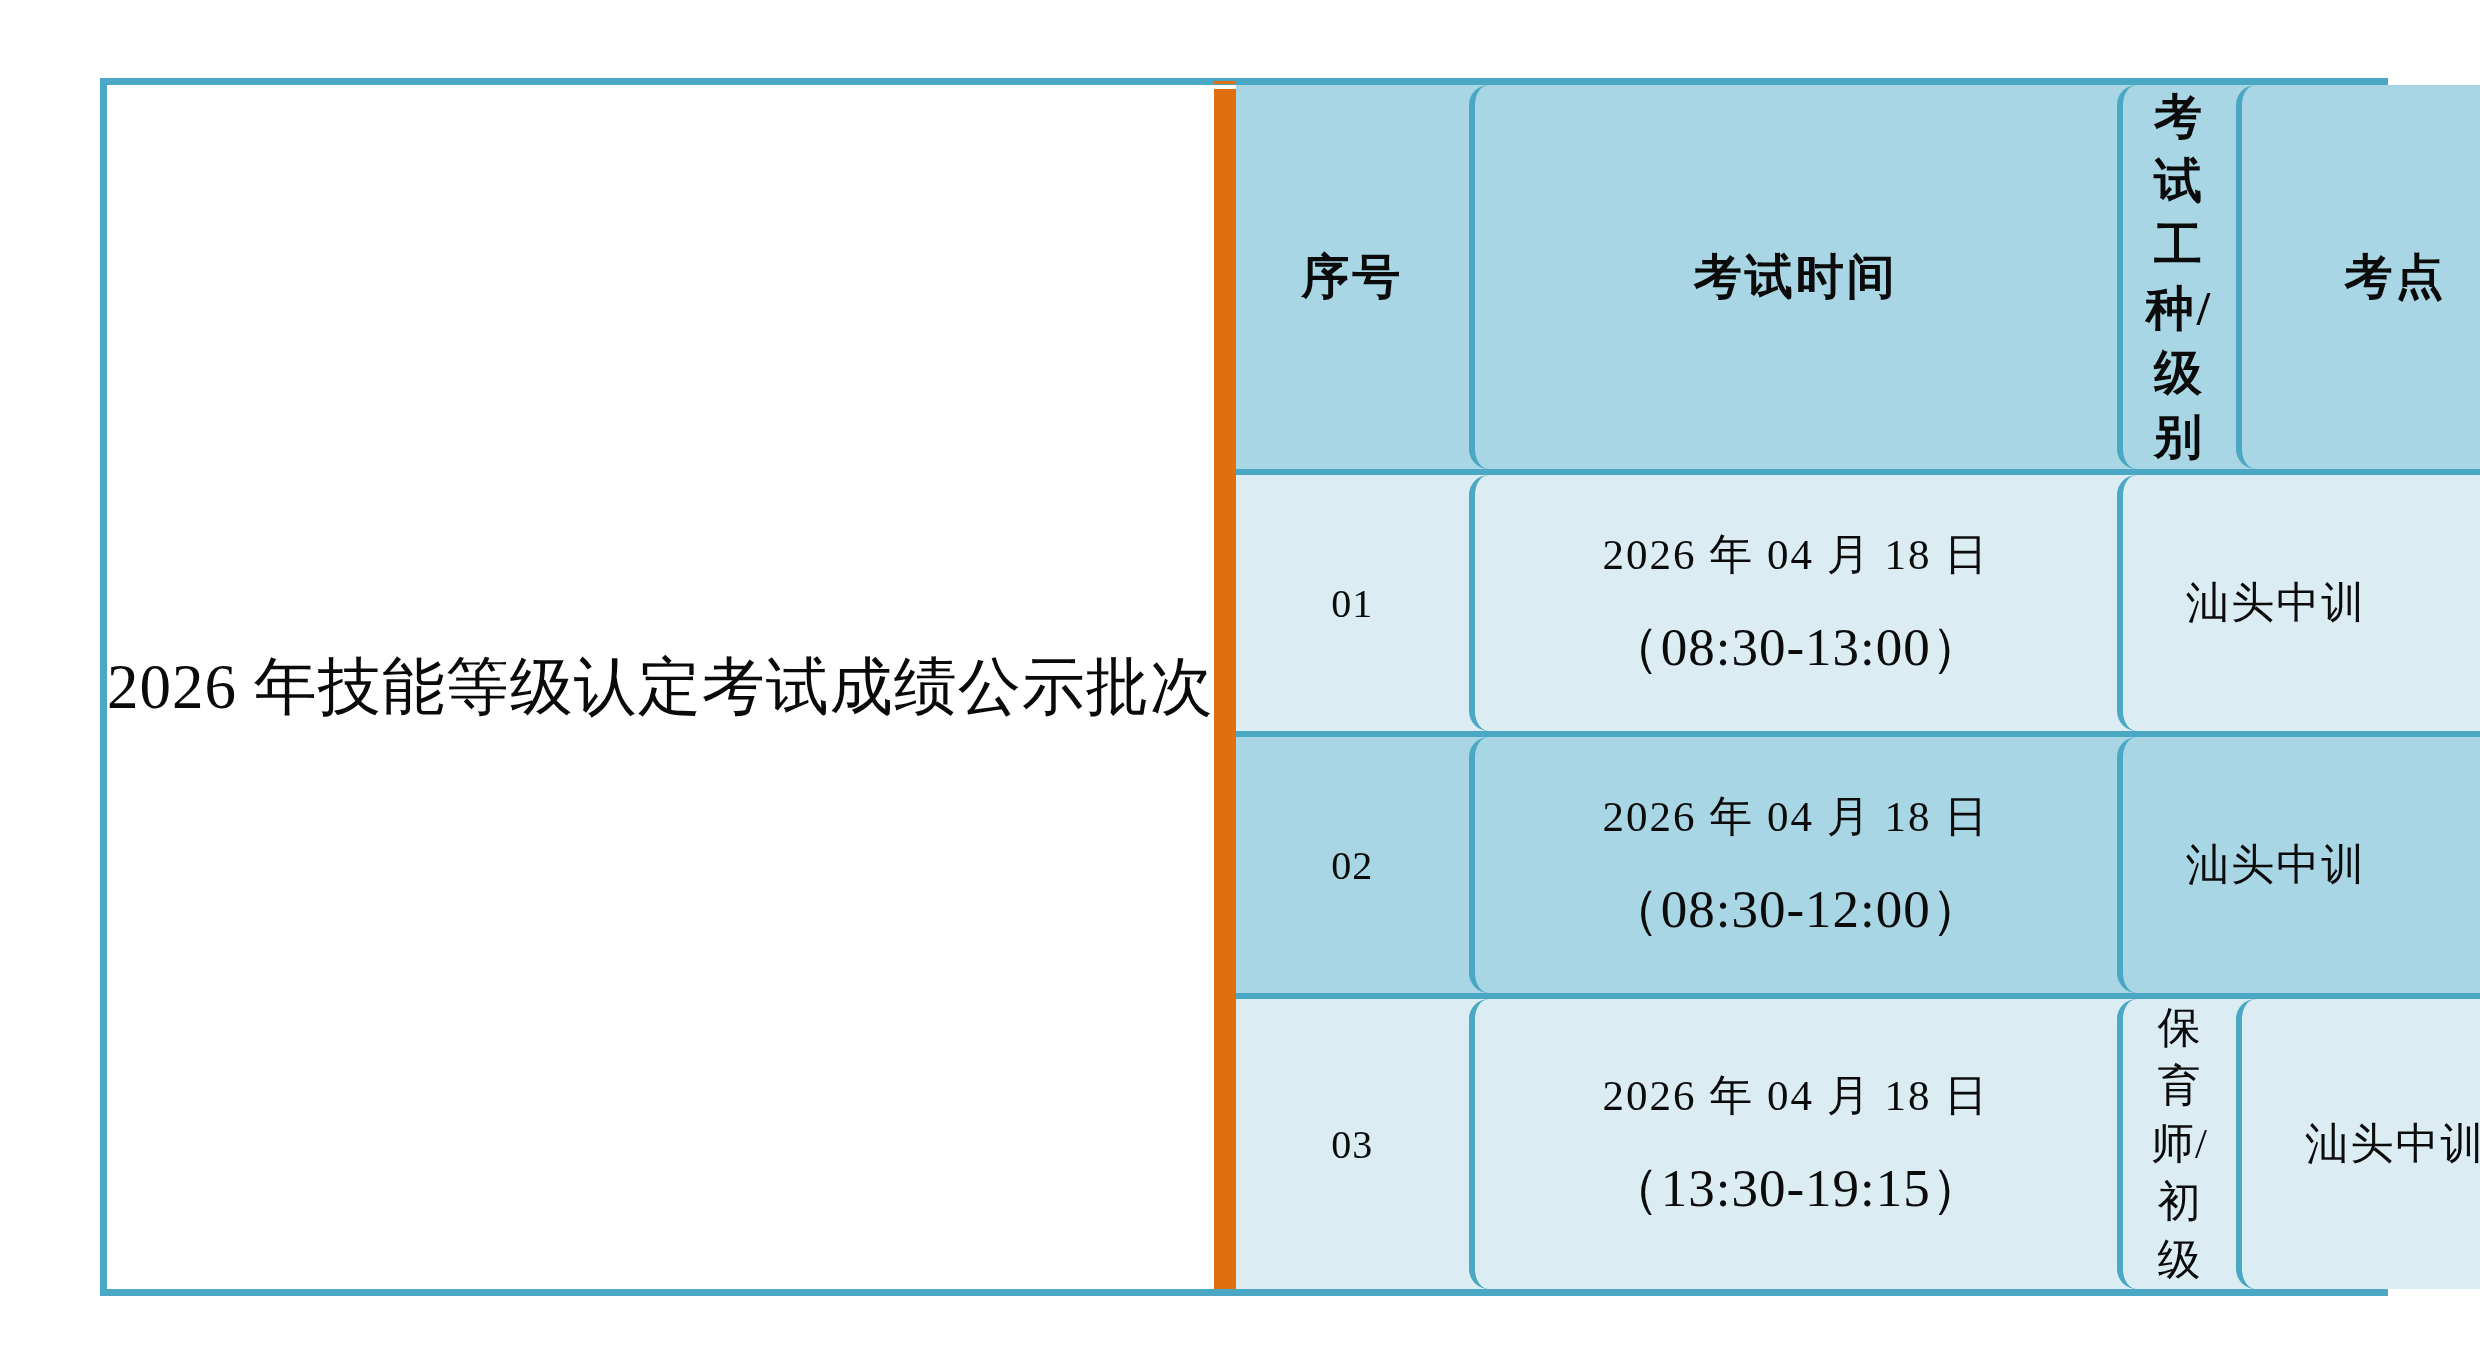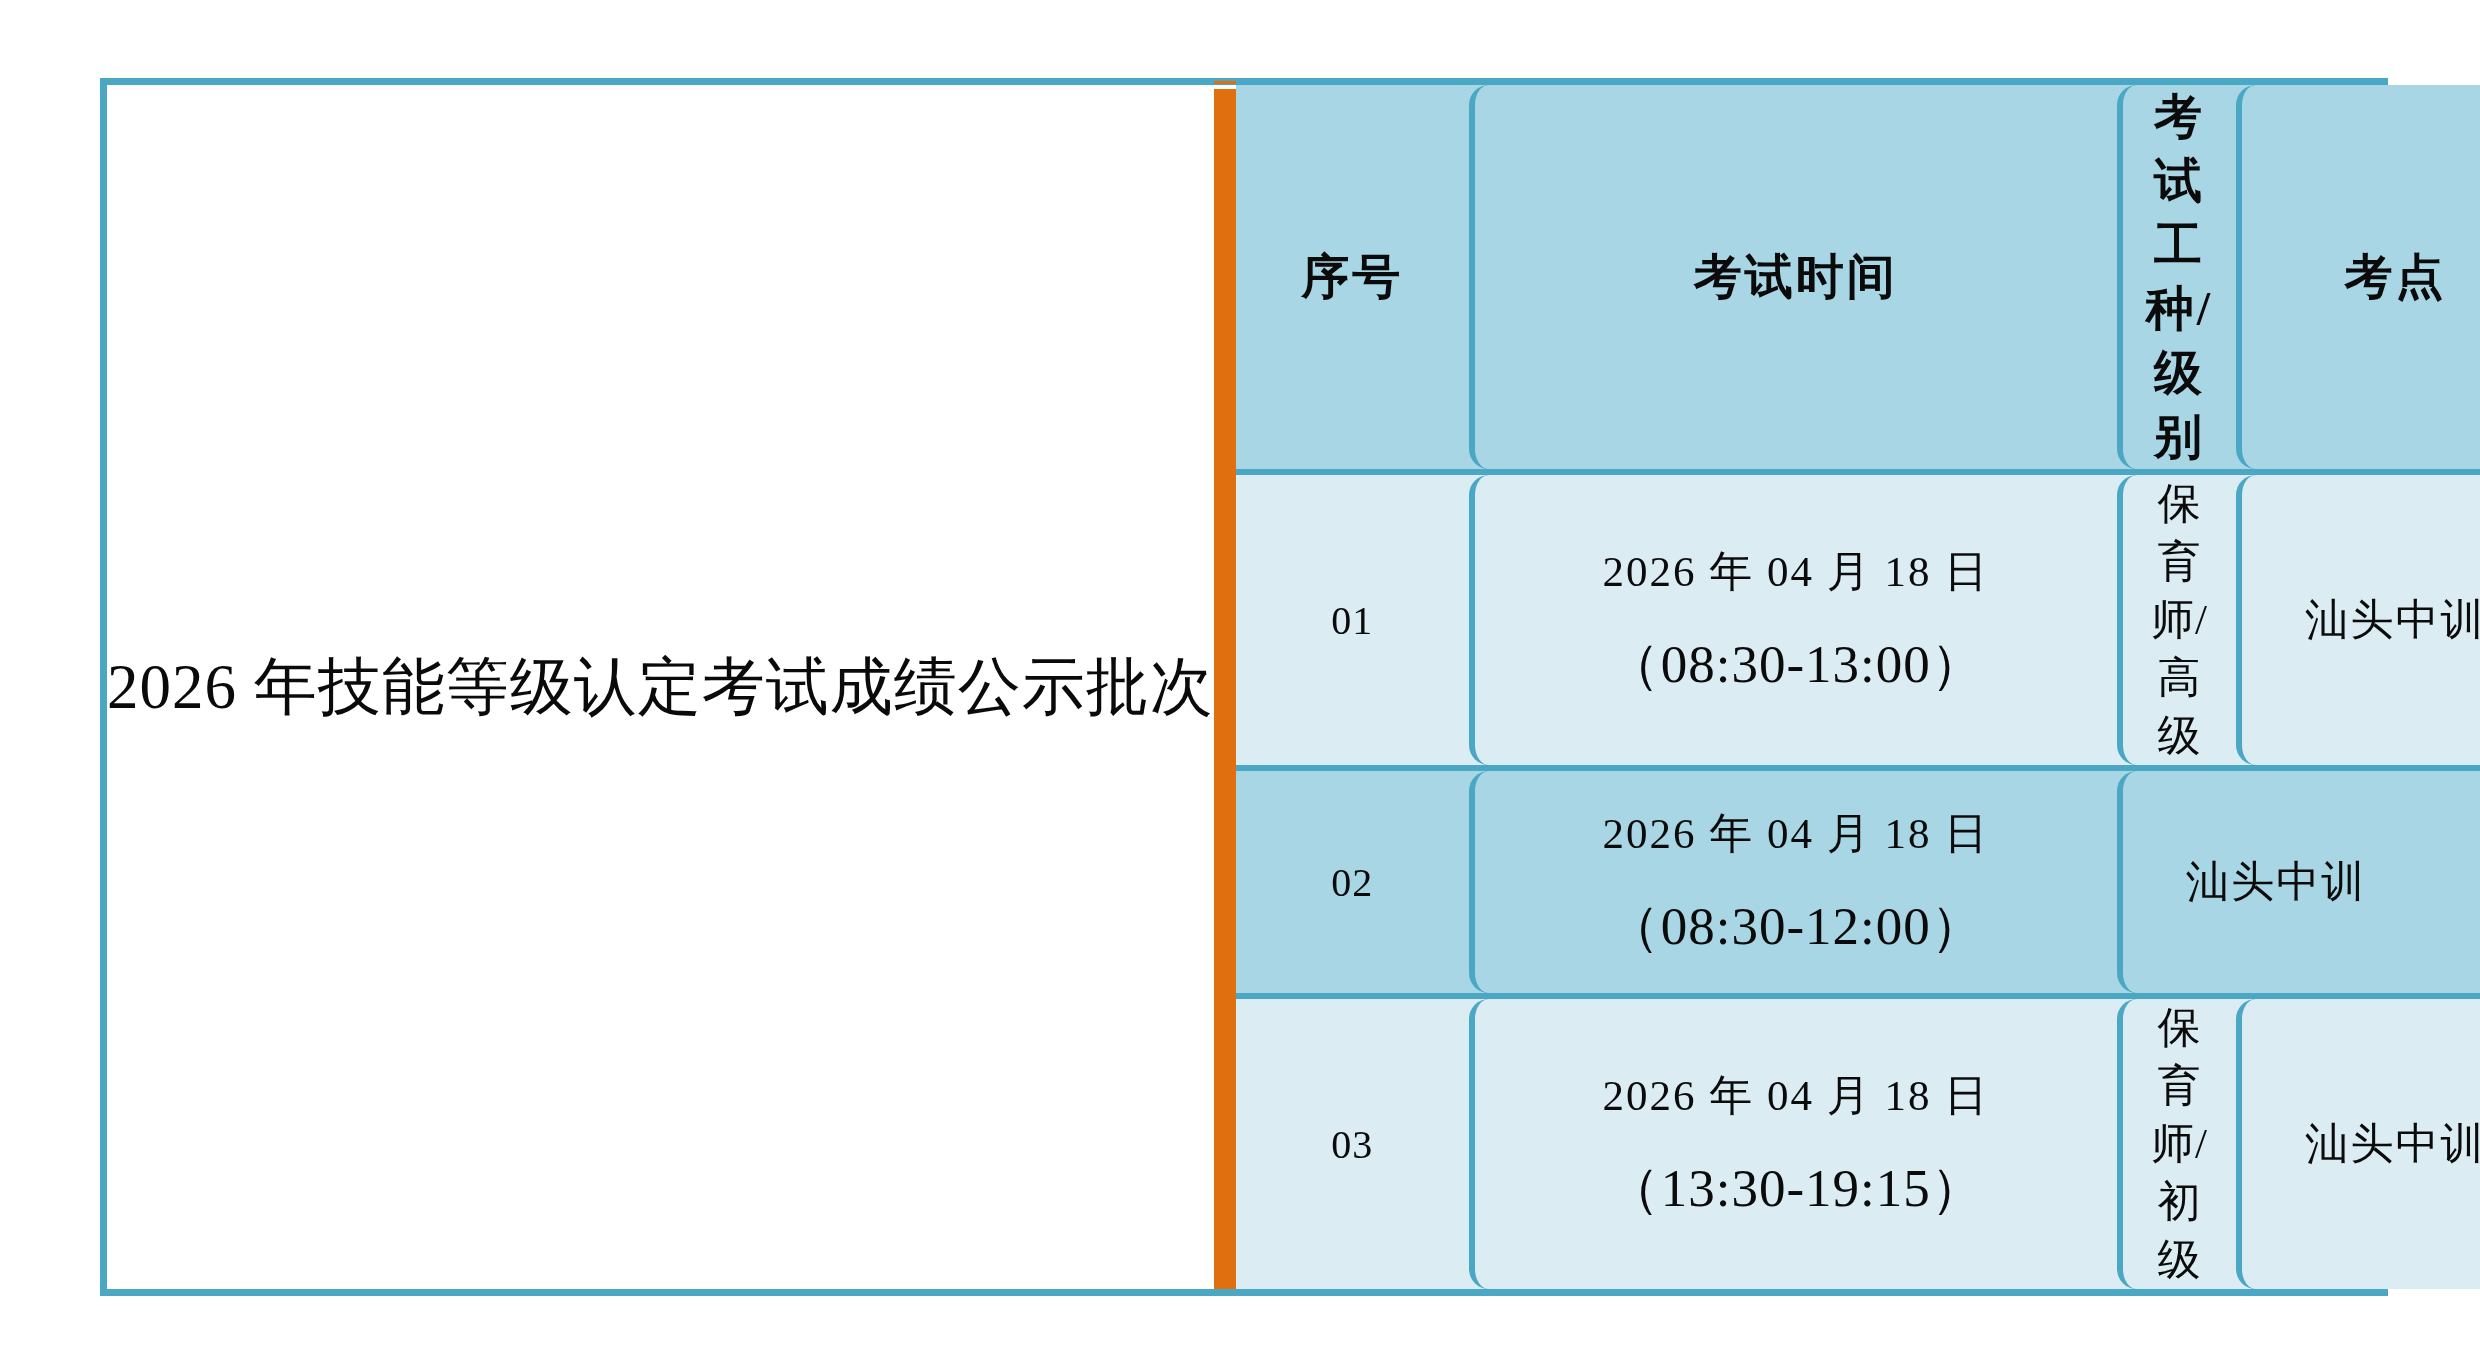--- a/index.html
+++ b/index.html
@@ -179,21 +179,20 @@
       </div>
 
       <div class="row data-row band-light">
         <div class="cell col-seq">01</div>
         <div class="cell col-time">
           <div class="time-stack">
             <span class="time-date">2026 年 04 月 18 日</span>
             <span class="time-range">（08:30-13:00）</span>
           </div>
         </div>
-        <div class="cell col-trade">保育师/高级</div>
         <div class="cell col-site">汕头中训</div>
       </div>
 
       <div class="row data-row band-dark">
         <div class="cell col-seq">02</div>
         <div class="cell col-time">
           <div class="time-stack">
             <span class="time-date">2026 年 04 月 18 日</span>
             <span class="time-range">（08:30-12:00）</span>
           </div>

